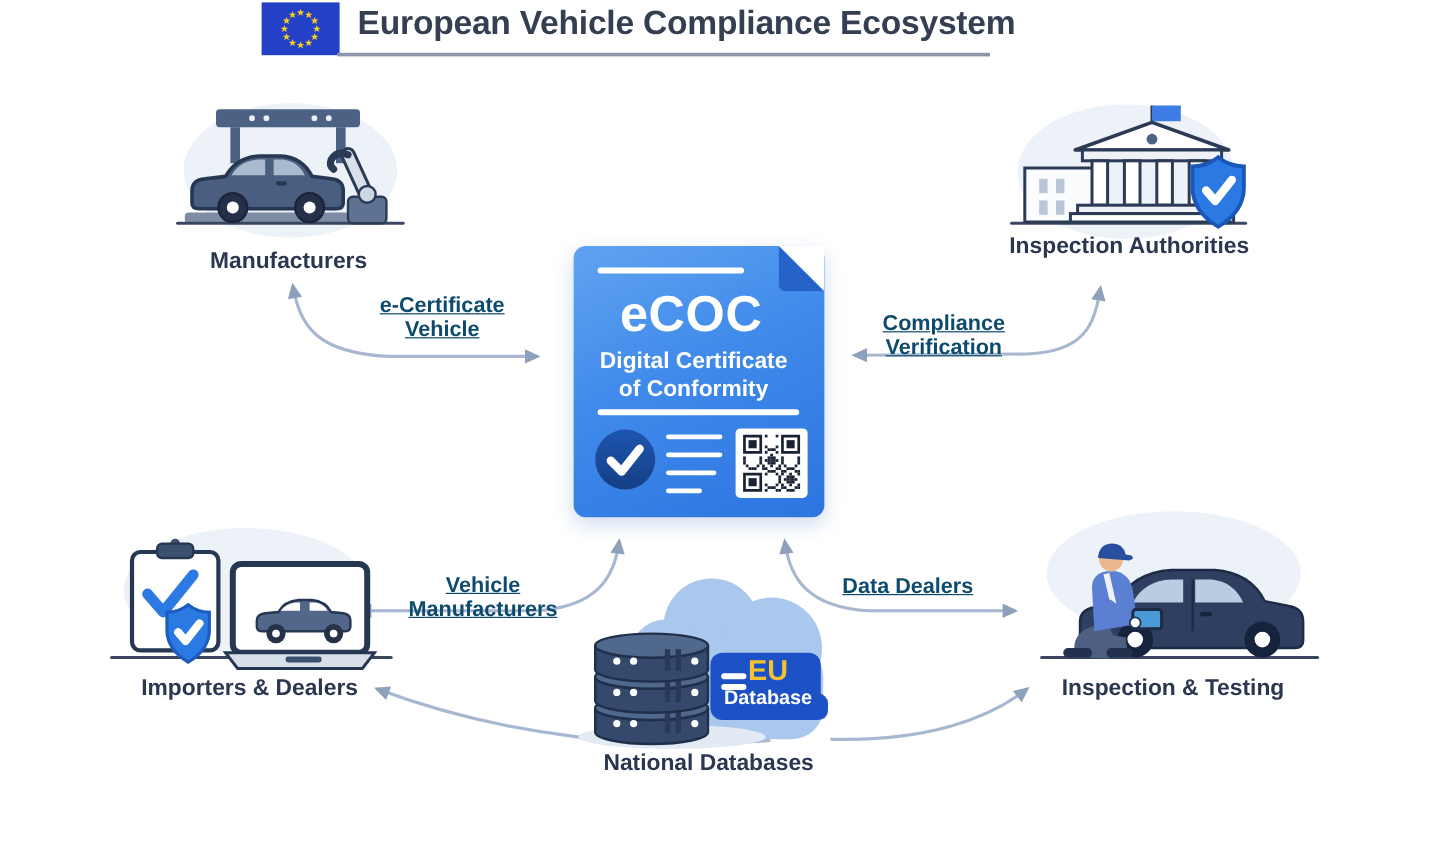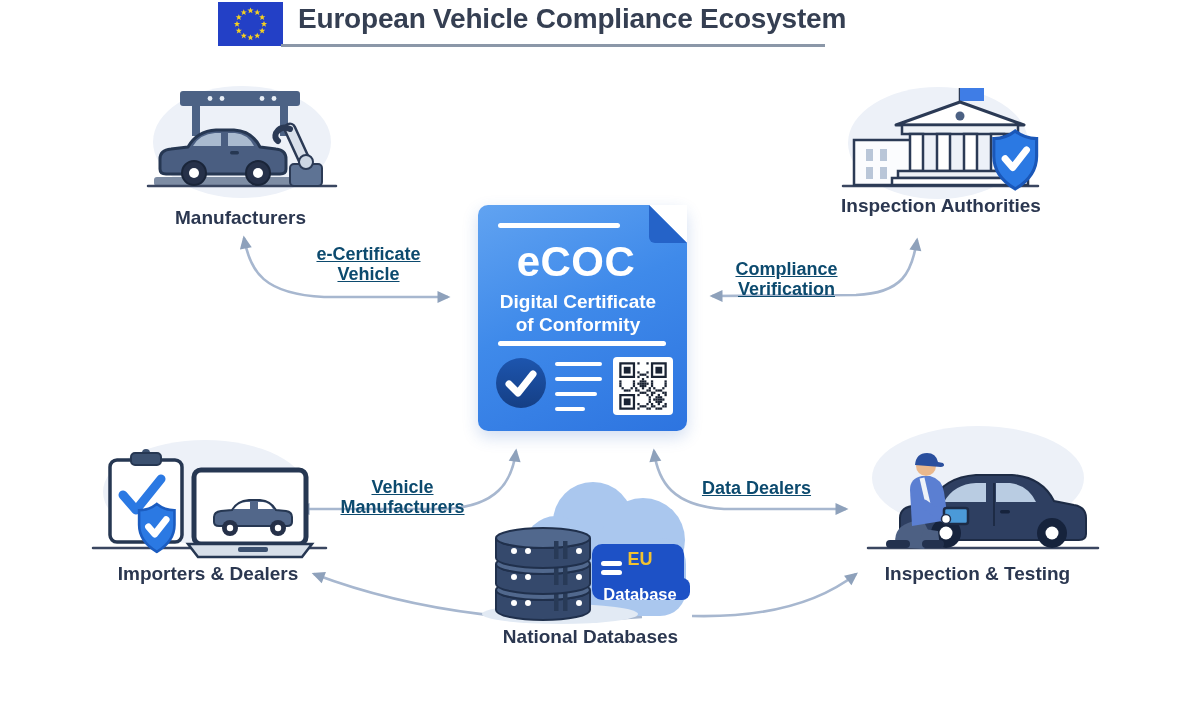--- a/index.html
+++ b/index.html
@@ -43,22 +43,22 @@
   .ecoc-sub{left:0;top:85px;width:200px;text-align:center;color:#fff;font-size:19px;font-weight:600;line-height:23px;}
   .ecoc-divider{left:20px;top:136px;width:168px;height:4.5px;background:#fff;border-radius:3px;}
   .ecoc-check{left:18px;top:153px;width:50px;height:50px;border-radius:50%;
     background:linear-gradient(180deg,#1d55ae,#153f85);}
   .ecoc-lines{left:77px;top:157px;}
   .ecoc-line{height:4px;background:#fff;border-radius:2px;margin-bottom:11px;}
   .ecoc-qr{left:135px;top:152px;width:60px;height:58px;background:#fff;border-radius:4px;padding:3px;box-sizing:border-box;}
 
   
   .db-badge-text{left:600px;top:550px;width:80px;text-align:center;line-height:19px;}
-  .db-badge-eu{color:#f2c230;font-weight:700;font-size:18px;display:block;}
-  .db-badge-db{color:#ffffff;font-weight:600;font-size:16.5px;display:block;margin-top:16px;}
+  .db-badge-eu{color:#f2c230;font-weight:700;font-size:24px;display:block;}
+  .db-badge-db{color:#ffffff;font-weight:600;font-size:16.5px;display:block;margin-top:4px;}
 </style>
 </head>
 <body>
 
 <div class="abs flag">
   <svg width="65" height="44" viewBox="0 0 65 44">
     <g fill="#f5d020">
         <path d="M0,-3 L0.9,-0.9 3.1,-0.9 1.3,0.5 2,2.7 0,1.4 -2,2.7 -1.3,0.5 -3.1,-0.9 -0.9,-0.9 Z" transform="translate(32.5,8.5)"></path>
         <path d="M0,-3 L0.9,-0.9 3.1,-0.9 1.3,0.5 2,2.7 0,1.4 -2,2.7 -1.3,0.5 -3.1,-0.9 -0.9,-0.9 Z" transform="translate(39.25,10.308657048910078)"></path>
         <path d="M0,-3 L0.9,-0.9 3.1,-0.9 1.3,0.5 2,2.7 0,1.4 -2,2.7 -1.3,0.5 -3.1,-0.9 -0.9,-0.9 Z" transform="translate(44.19134295108992,15.249999999999998)"></path>

